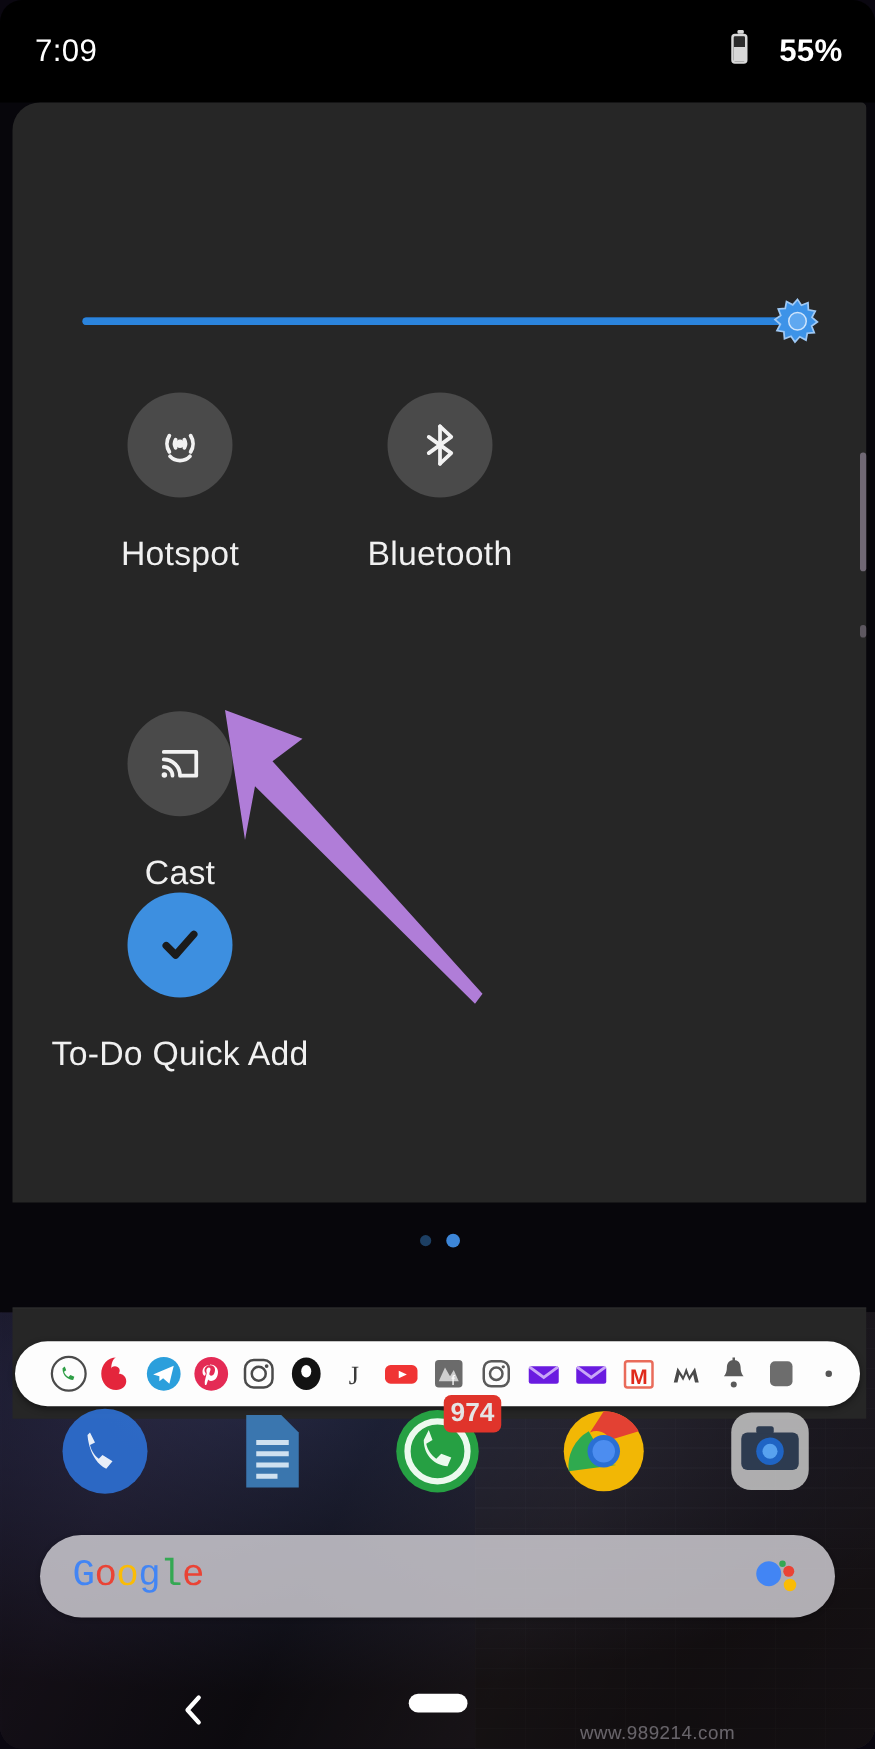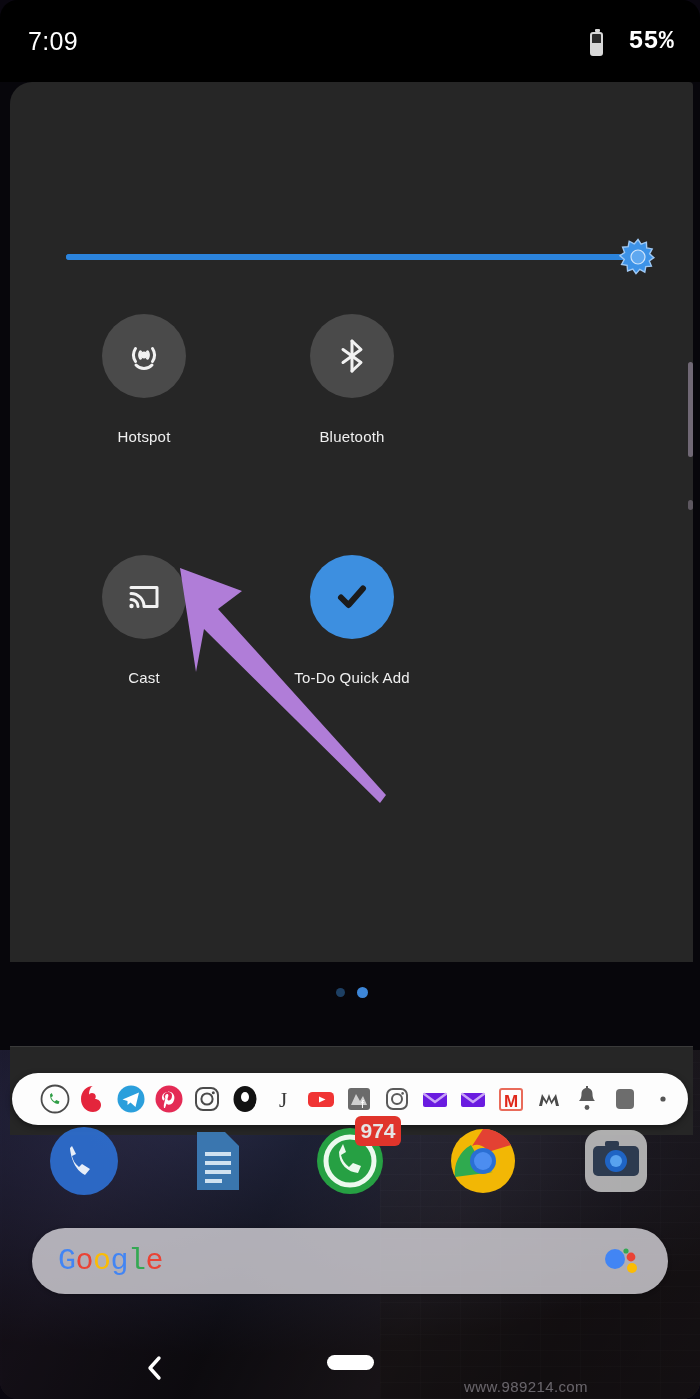--- a/index.html
+++ b/index.html
@@ -42,21 +42,21 @@
 
   
   .statusbar {
     position: absolute; left: 0; top: 0; width: 700px; height: 82px;
     display: flex; align-items: center; justify-content: space-between;
     padding: 0 26px 0 28px;
     color: #fff;
     background: #000;
   }
   .sb-clock { font-size: 25px; letter-spacing: .3px; }
-  .sb-right { display: flex; align-items: flex-end; gap: 25px; font-family: Liberation Mono, monospace; }
+  .sb-right { display: flex; align-items: flex-start; gap: 25px; }
   .sb-batt-pct { font-size: 25px; font-weight: 700; letter-spacing: .2px; }
   .batt-icon {
     position: relative; width: 13px; height: 24px;
     border: 2px solid #d8d8d8; border-radius: 3px;
     background: linear-gradient(180deg, #2c2c2c 0 45%, #d8d8d8 45% 100%);
   }
   .batt-icon::before {
     content: ""; position: absolute; left: 3px; top: -5px;
     width: 5px; height: 3px; background: #d8d8d8; border-radius: 1px;
   }
@@ -88,33 +88,33 @@
   }
   .br-thumb {
     position: absolute; left: 551px; top: -8px; width: 42px; height: 42px;
   }
 
   
   .tiles {
     position: absolute; left: 30px; top: 232px; width: 624px;
   }
   .tile-row { display: flex; }
-  .tile-row.row2 { margin-top: 110px; }
+  .tile-row.row2 { margin-top: 110px; flex-direction: column; }
   .tile {
     width: 208px; display: flex; flex-direction: column; align-items: center;
     cursor: pointer;
   }
   .tile-circle {
     width: 84px; height: 84px; border-radius: 50%;
     background: #4a4a4a;
     display: flex; align-items: center; justify-content: center;
   }
   .tile-circle.active { background: #3d8fe0; }
   .tile-label {
-    margin-top: 30px; font-size: 15px; color: #f0f0f0; letter-spacing: .2px;
+    margin-top: 30px; font-size: 27px; color: #f0f0f0; letter-spacing: .2px;
     white-space: nowrap;
   }
 
   
   .page-dots {
     position: absolute; left: 0; top: 905px; width: 683px;
     display: flex; justify-content: center; align-items: center; gap: 12px;
   }
   .dot { width: 9px; height: 9px; border-radius: 50%; background: #1d3f63; }
   .dot.active { width: 11px; height: 11px; background: #3d86d8; }

